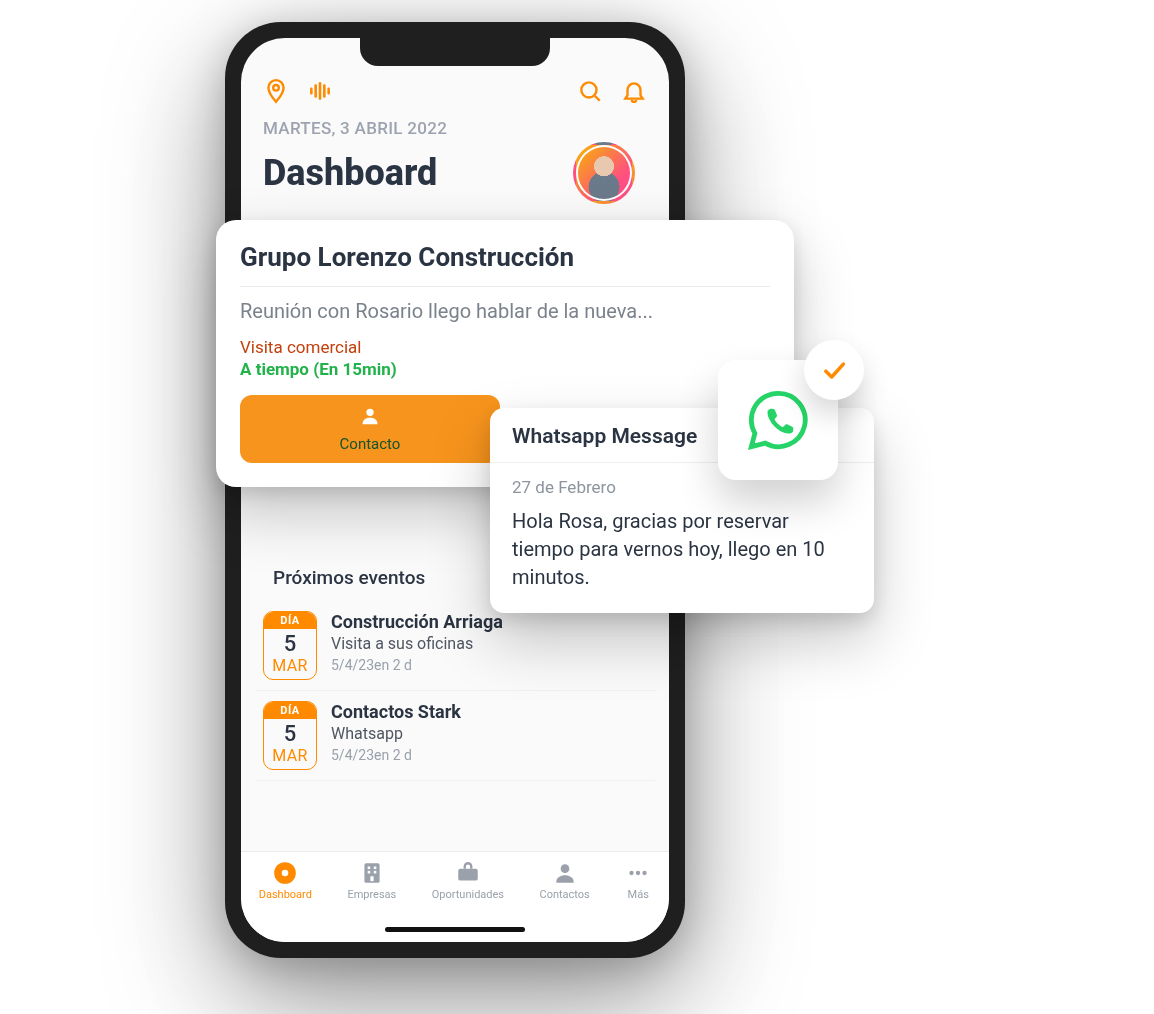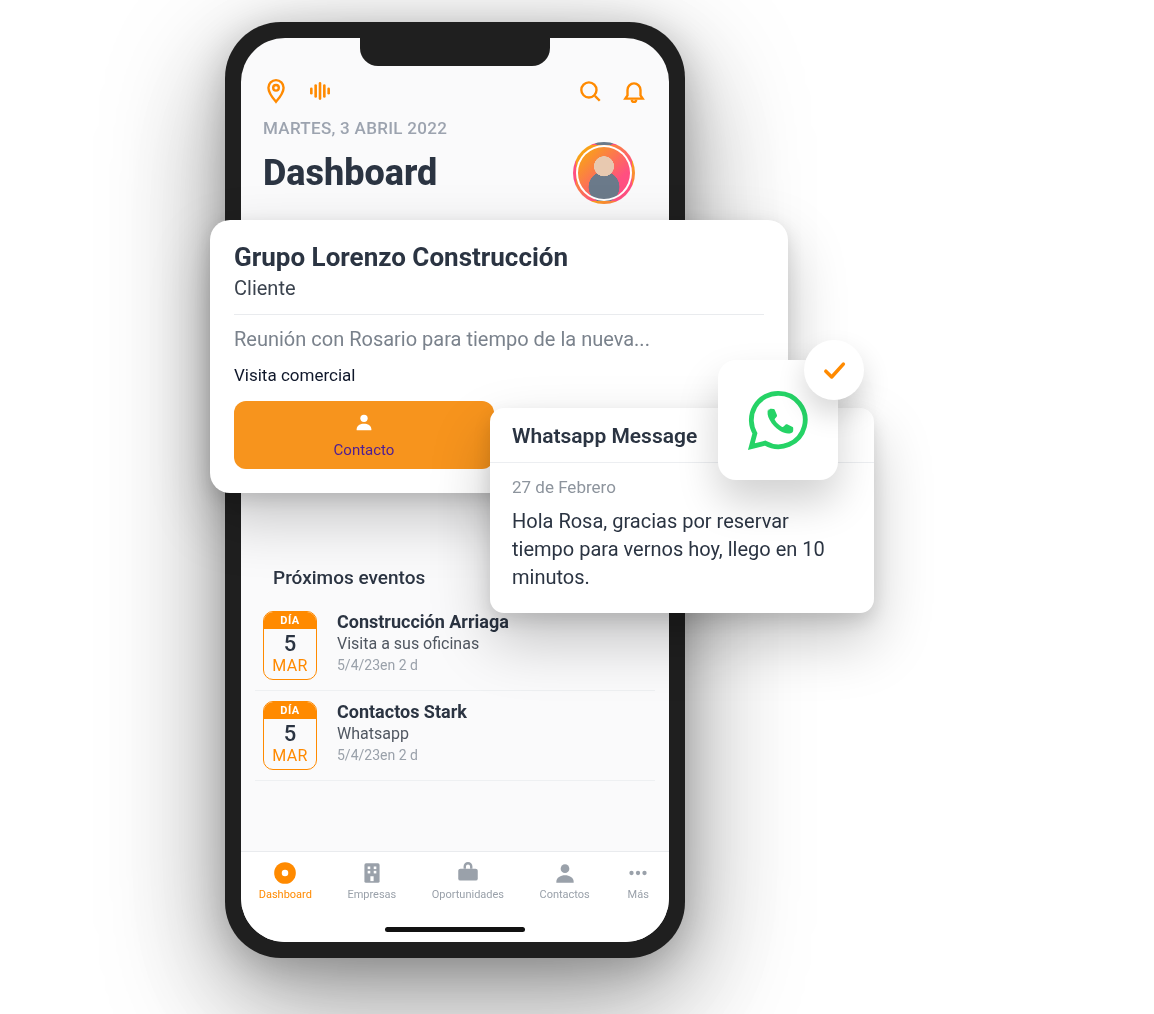--- a/index.html
+++ b/index.html
@@ -60,35 +60,35 @@
     background:
       radial-gradient(circle at 50% 38%, #e8c9b0 22%, transparent 23%),
       radial-gradient(circle at 50% 75%, #6b7a8a 30%, transparent 31%),
       linear-gradient(135deg,#f7b500 0%,#ff4f81 70%);
     border:3px solid transparent;
     box-shadow:0 0 0 2px #fff inset;
   }
   .avatar::before{content:"";display:block;width:100%;height:100%;border-radius:50%;}
   
   .card{
-    position:absolute;left:210px;top:220px;width:530px;
+    position:absolute;left:216px;top:220px;width:530px;
     background:#fff;border-radius:20px;padding:22px 24px 24px 24px;
     box-shadow:0 25px 60px rgba(0,0,0,.22),0 6px 18px rgba(0,0,0,.12);
     z-index:8;
   }
   .card h2{margin:0;font-size:26px;font-weight:700;color:var(--ink)}
   .card .sub{font-size:20px;color:#3B434E;margin-top:4px}
   .card hr{border:none;border-top:1px solid #E9EBEE;margin:14px 0 12px}
   .card .when{font-size:21px;color:var(--ink);font-weight:500}
   .card .desc{font-size:20px;color:#7A828C;margin-top:4px}
-  .card .vtype{font-size:17px;color:#0f172a;margin-top:14px}
+  .card .vtype{font-size:17px;color:#c2410c;margin-top:14px}
   .card .status{font-size:17px;color:var(--green);font-weight:700;margin-top:2px}
   .contact-btn{
     margin-top:16px;width:260px;height:68px;border-radius:12px;background:var(--orange-2);
-    display:flex;flex-direction:column;align-items:center;justify-content:center;color:#4c1d95;
+    display:flex;flex-direction:column;align-items:center;justify-content:center;color:#14532d;
   }
   .contact-btn .label{font-size:15px;margin-top:4px}
   
   .wa-wrap{position:absolute;left:490px;top:408px;z-index:9;width:384px}
   .wa-card{
     background:#fff;border-radius:14px;box-shadow:0 28px 60px rgba(0,0,0,.22),0 8px 18px rgba(0,0,0,.12);
     padding:16px 22px 22px;
   }
   .wa-title{font-size:21px;font-weight:600;color:var(--ink)}
   .wa-card hr{border:none;border-top:1px solid #ECEEF1;margin:14px -22px 14px}
@@ -98,21 +98,21 @@
     position:absolute;right:36px;top:-48px;width:120px;height:120px;background:#fff;border-radius:18px;
     box-shadow:0 22px 40px rgba(0,0,0,.18);display:flex;align-items:center;justify-content:center;z-index:2;
   }
   .wa-check{
     position:absolute;right:10px;top:-68px;width:60px;height:60px;background:#fff;border-radius:50%;
     box-shadow:0 14px 28px rgba(0,0,0,.16);display:flex;align-items:center;justify-content:center;z-index:3;color:var(--orange);
   }
   
   .section-title{padding:360px 22px 8px 32px;font-size:19px;color:var(--ink);font-weight:500}
   .events{padding:4px 14px 0 14px}
-  .event{display:flex;gap:20px;align-items:flex-start;padding:10px 8px;border-bottom:1px solid #EEF0F2}
+  .event{display:flex;gap:14px;align-items:flex-start;padding:10px 8px;border-bottom:1px solid #EEF0F2}
   .badge{
     width:52px;border:1.5px solid var(--orange);border-radius:10px;overflow:hidden;text-align:center;
     display:flex;flex-direction:column;
   }
   .badge .bt{background:var(--orange);color:#fff;font-size:11px;font-weight:700;letter-spacing:.5px;padding:2px 0}
   .badge .bd{font-size:22px;color:var(--ink);padding-top:2px;font-weight:500}
   .badge .bm{font-size:16px;color:var(--orange);padding-bottom:4px;letter-spacing:.3px}
   .ev-main{flex:1}
   .ev-title{font-size:18px;font-weight:700;color:var(--ink)}
   .ev-sub{font-size:16px;color:#505761;margin-top:2px}
@@ -253,24 +253,24 @@
           <span>Más</span>
         </div>
       </div>
 
       <div class="home-indicator"></div>
     </div>
   </div>
 
   <div class="card">
     <h2>Grupo Lorenzo Construcción</h2>
-    <div class="sub">Cliente</div>
     <hr>
-    <div class="desc">Reunión con Rosario para tiempo de la nueva...</div>
+    <div class="desc">Reunión con Rosario llego hablar de la nueva...</div>
     <div class="vtype">Visita comercial</div>
+    <div class="status">A tiempo (En 15min)</div>
     <div class="contact-btn">
       <span>
         <svg width="22" height="22" viewBox="0 0 24 24" fill="#fff">
             <circle cx="12" cy="8" r="4"></circle>
             <path d="M4 20c0-4 4-6 8-6s8 2 8 6v1H4z"></path>
           </svg>
       </span>
       <span class="label">Contacto</span>
     </div>
   </div>

